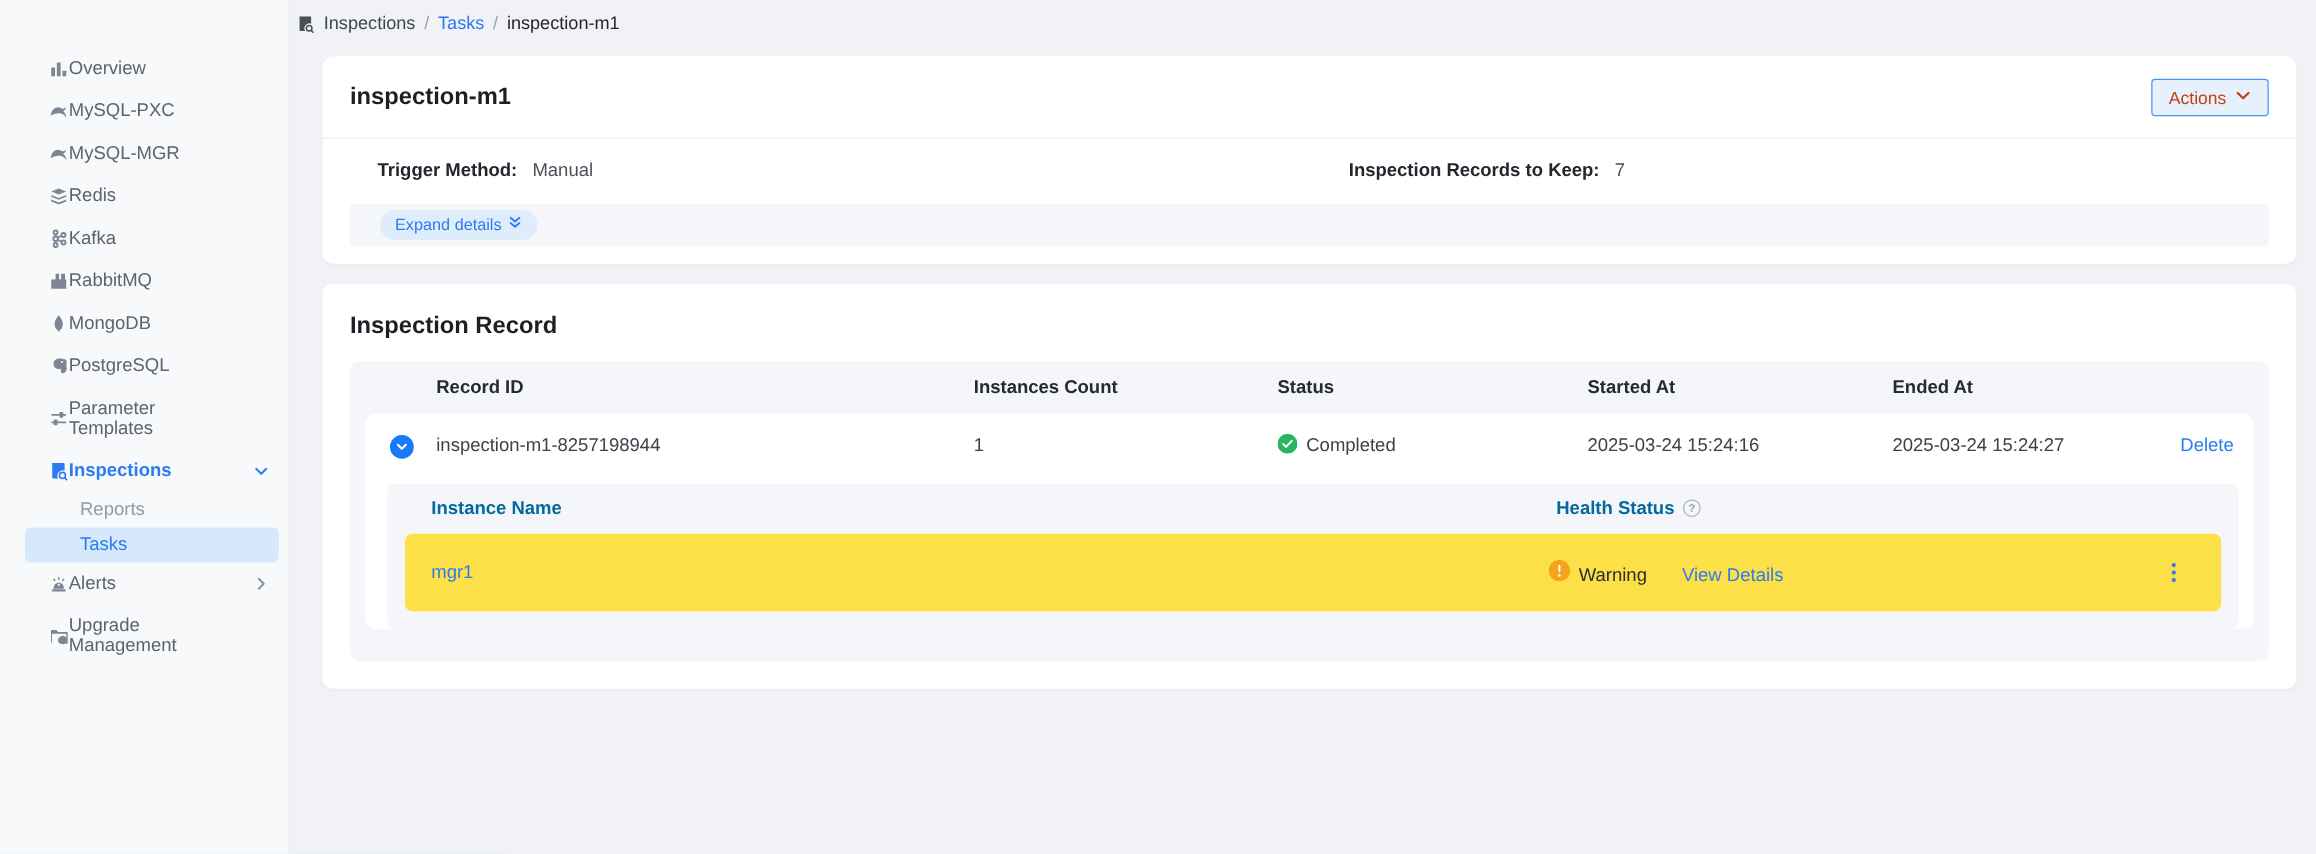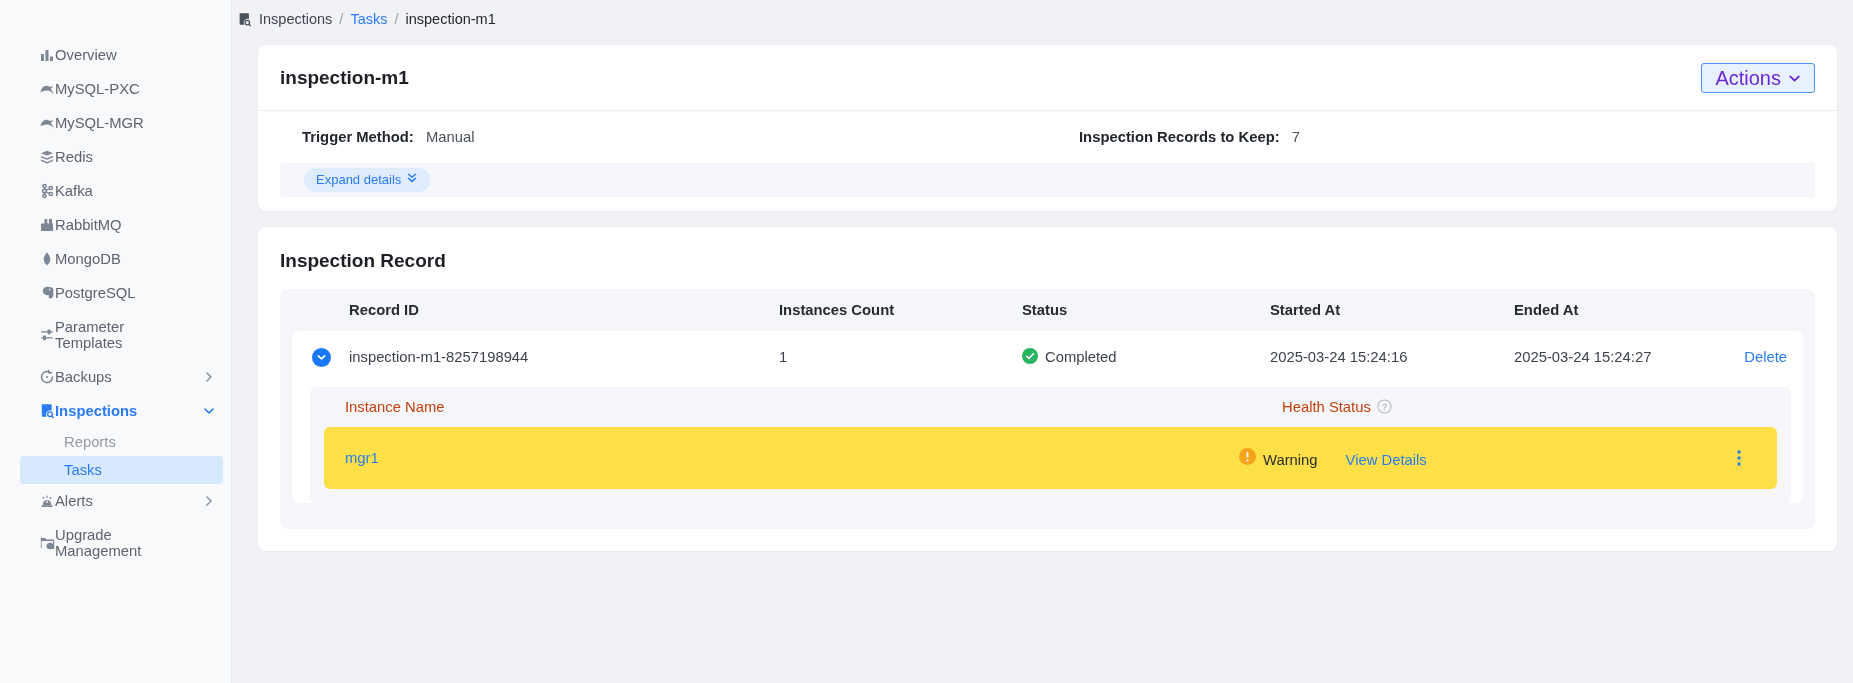--- a/index.html
+++ b/index.html
@@ -35,21 +35,21 @@
   .card {
     position:absolute; left:25px; right:16px; background:#ffffff; border-radius:8px;
     box-shadow:0 1px 3px rgba(31,35,41,.04);
   }
   .card1 { top:45px; height:166px; }
   .title-row { position:relative; height:66px; display:flex; align-items:center; padding:0 22px; border-bottom:1px solid #eceef2; }
   .page-title { font-size:19px; font-weight:700; color:#1c1f24; }
   .actions-btn {
     position:absolute; top:18px; right:22px; height:30px; padding:0 13px;
     display:flex; align-items:center; gap:7px; background:#e7f1fe;
-    border:1px solid #4b94f7; border-radius:3px; color:#6d28d9; font-size:20px; cursor:pointer;
+    border:1px solid #4b94f7; border-radius:3px; color:#c2410c; font-size:14px; cursor:pointer;
   }
   .info-row { position:relative; height:52px; display:flex; align-items:center; padding:0 22px; }
   .field { font-size:14.8px; }
   .field .f-label { font-weight:700; color:#22262d; }
   .field .f-value { color:#4a505a; margin-left:8px; }
   .field--first { margin-left:22px; }
   .field--keep { position:absolute; left:797px; top:50%; transform:translateY(-50%);margin-left:24px; }
   .expand-strip { margin:0 22px; height:34px; background:#f5f6f9; border-radius:3px; display:flex; align-items:center; padding-left:24px; }
   .expand-pill {
     display:inline-flex; align-items:center; gap:5px; background:#dfecfc; color:#2b7cf0;
@@ -61,21 +61,21 @@
   .grid-cols { display:grid; grid-template-columns:57px 430px 243px 248px 244px 1fr 90px; align-items:center; }
   .tbl-head { height:42px; padding:0 12px; font-size:14.8px; font-weight:700; color:#262a31; }
   .record-card { margin:0 12px; background:#ffffff; border-radius:8px; }
   .record-row { height:52px; font-size:14.8px; color:#3c424b; }
   .toggle-cell { display:flex; justify-content:flex-start; padding-left:20px; }
   .toggle-btn { width:19px; height:19px; border-radius:50%; background:#1a79f7; display:flex; align-items:center; justify-content:center; cursor:pointer; }
   .status-cell { display:flex; align-items:center; gap:7px; }
   .link { color:#2b7cf0; cursor:pointer; }
   .delete-cell { justify-self:end; padding-right:16px; font-size:14.8px; }
   .sub { margin:4px 12px 14px 18px; background:#f5f6f9; border-radius:6px; padding-bottom:14px; }
-  .sub-head { display:grid; grid-template-columns:935px 1fr; align-items:center; height:40px; font-size:14.8px; font-weight:400; color:#c2410c;gap:37px; }
+  .sub-head { display:grid; grid-template-columns:935px 1fr; align-items:center; height:40px; font-size:14.8px; font-weight:700; color:#0369a1; }
   .sub-head .c1 { padding-left:35px; }
   .sub-head .c2 { display:flex; gap:6px; }
   .inst-card { margin:0 14px; background:#fde047; border-radius:6px; height:62px; display:grid; grid-template-columns:901px 1fr 76px; align-items:center; }
   .inst-name { padding-left:21px; font-size:14.8px; }
   .health-cell { display:flex; align-items:flex-end; gap:7px; padding-left:14px; font-size:14.8px; color:#2a2e35; }
   .health-cell .link { margin-left:21px; }
   .kebab-cell { display:flex; justify-content:center; cursor:pointer; }
   .help-icon { display:flex; cursor:pointer; }
 </style>
 </head>
@@ -172,35 +172,20 @@
         <svg width="16" height="16" viewBox="0 0 16 16" fill="currentColor">
             <rect x="2" y="4.2" width="12" height="1.4" rx="0.7"></rect>
             <rect x="8.6" y="2.6" width="3" height="4.6" rx="0.6"></rect>
             <rect x="2" y="10.2" width="12" height="1.4" rx="0.7"></rect>
             <rect x="4" y="8.6" width="3" height="4.6" rx="0.6"></rect>
           </svg>
       </span>
       <span class="nav-label">Parameter Templates</span>
     </div>
 
-    <div class="nav-item">
-      <span class="nav-icon">
-        <svg width="16" height="16" viewBox="0 0 16 16" fill="none" stroke="currentColor" stroke-width="1.5" stroke-linecap="round">
-            <path d="M13.5 8A5.5 5.5 0 1 1 10 2.9"></path>
-            <path d="M9.6 1.6l.5 2.5 2.5-.5"></path>
-            <circle cx="8" cy="8" r="1" fill="currentColor" stroke="none"></circle>
-          </svg>
-      </span>
-      <span class="nav-label">Backups</span>
-      <span class="nav-caret">
-        <svg width="12" height="12" viewBox="0 0 12 12" fill="none" stroke="currentColor" stroke-width="1.6" stroke-linecap="round" stroke-linejoin="round">
-            <path d="M4 2l4 4-4 4"></path>
-          </svg>
-      </span>
-    </div>
 
     <div class="nav-item active">
       <span class="nav-icon">
         <svg width="16" height="16" viewBox="0 0 16 16">
             <path fill="currentColor" d="M2.8 1.3h9c.5 0 .9.4.9.9v5.2a4.4 4.4 0 0 0-5.2 6.3H3.7c-.5 0-.9-.4-.9-.9V1.3z"></path>
             <circle cx="11" cy="11.3" r="2.4" fill="none" stroke="currentColor" stroke-width="1.3"></circle>
             <path d="M12.8 13.2l1.5 1.5" stroke="currentColor" stroke-width="1.3" stroke-linecap="round"></path>
           </svg>
       </span>
       <span class="nav-label">Inspections</span>

